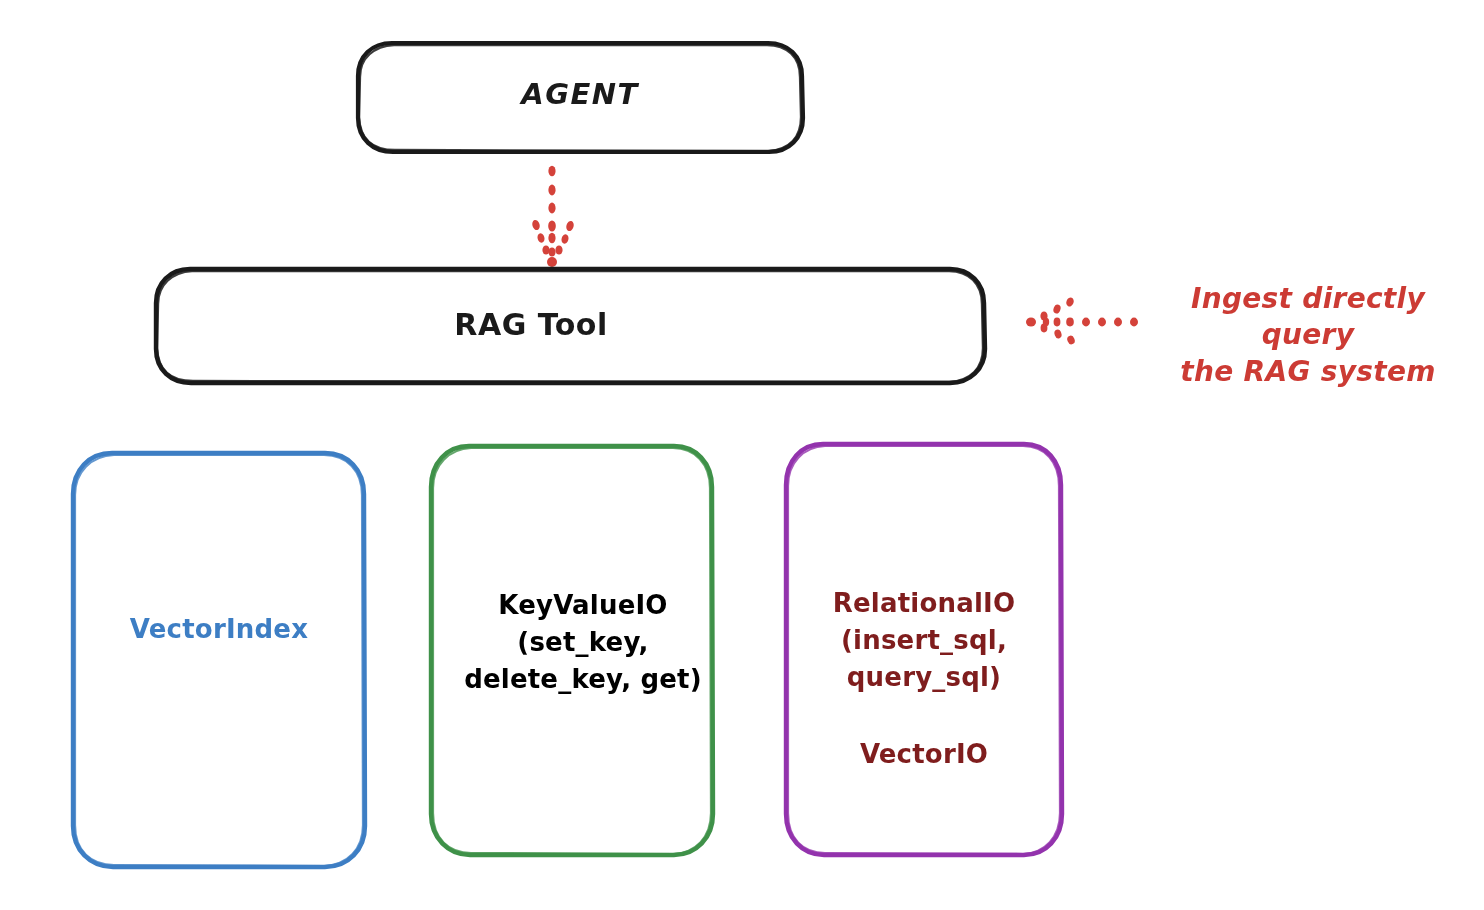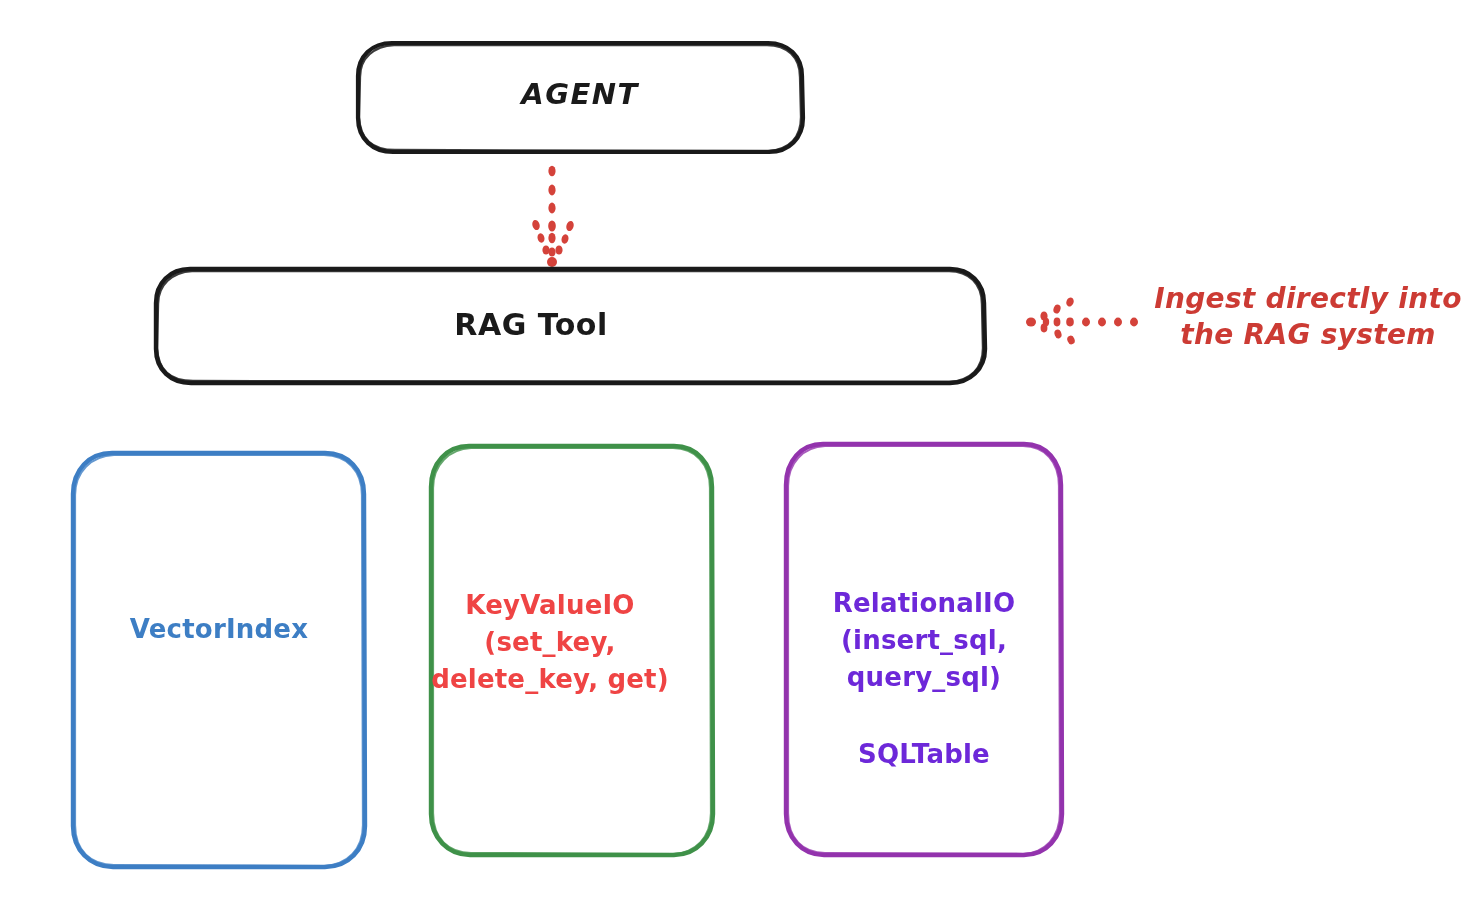--- a/index.html
+++ b/index.html
@@ -64,22 +64,22 @@
     line-height: 1.42;
     letter-spacing: 0.2px;
     user-select: none;
   }
   .card-text .sub {
     display: block;
     margin-top: 1.55em;
   }
 
   #vectorio-text   { left: 72px;  top: 534px; width: 294px; color: #3d7ec4; }
-  #keyvalueio-text { left: 404px; top: 550px; width: 292px; color: #ef4444; }
-  #relationalio-text { left: 780px; top: 548px; width: 288px; color: #6d28d9; }
+  #keyvalueio-text { left: 437px; top: 550px; width: 292px; color: #000000; }
+  #relationalio-text { left: 780px; top: 548px; width: 288px; color: #7f1d1d; }
 
   
   #ingest-note {
     position: absolute;
     left: 1146px;
     top: 281px;
     width: 324px;
     text-align: center;
     font-size: 28px;
     font-weight: 700;
@@ -249,17 +249,17 @@
 <div class="card-text" id="keyvalueio-text">
   <span>KeyValueIO
 (set_key,
 delete_key, get)</span>
 </div>
 
 <div class="card-text" id="relationalio-text">
   <span>RelationalIO
 (insert_sql,
 query_sql)</span>
-  <span class="sub">SQLTable</span>
+  <span class="sub">VectorIO</span>
 </div>
 
-<div id="ingest-note">Ingest directly into
+<div id="ingest-note">Ingest directly query
 the RAG system</div>
 
 </body></html>

